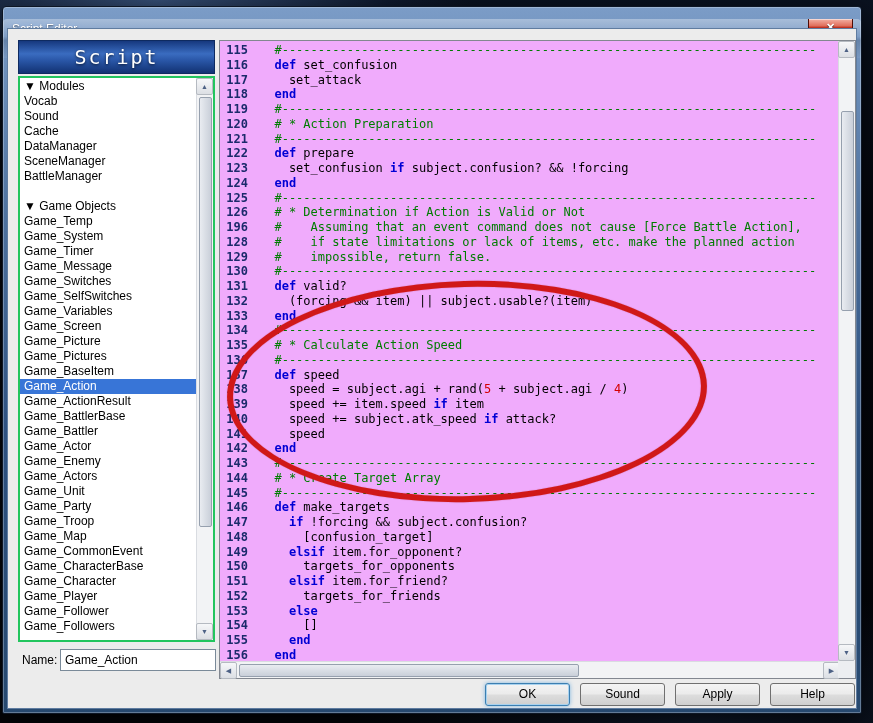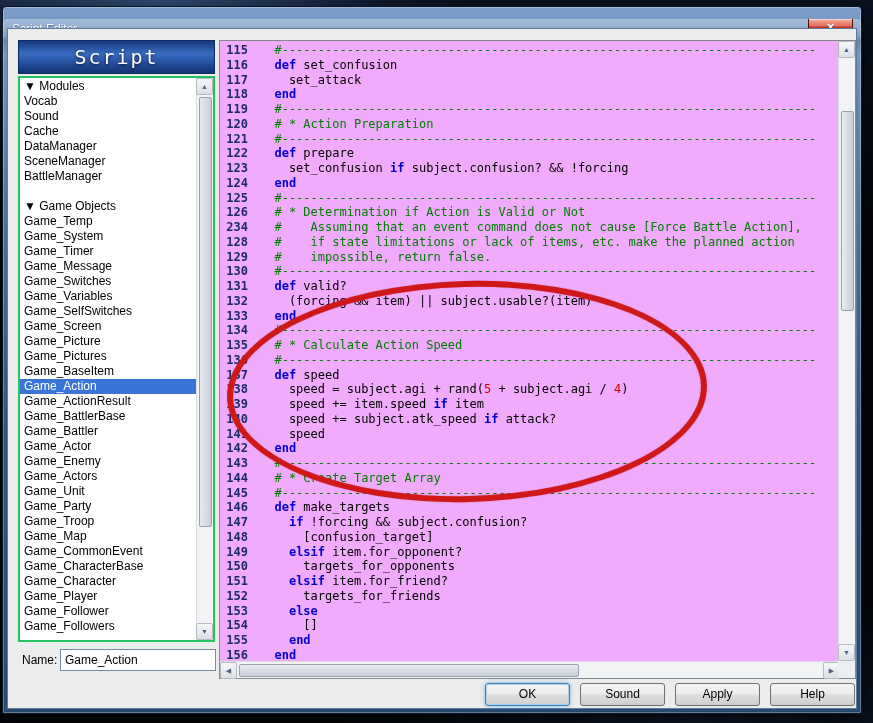--- a/index.html
+++ b/index.html
@@ -180,22 +180,22 @@
             <div class="list-item">DataManager</div>
             <div class="list-item">SceneManager</div>
             <div class="list-item">BattleManager</div>
             <div class="list-item">&nbsp;</div>
             <div class="list-item group">▼ Game Objects</div>
             <div class="list-item">Game_Temp</div>
             <div class="list-item">Game_System</div>
             <div class="list-item">Game_Timer</div>
             <div class="list-item">Game_Message</div>
             <div class="list-item">Game_Switches</div>
+            <div class="list-item">Game_SelfSwitches</div>
             <div class="list-item">Game_Variables</div>
-            <div class="list-item">Game_SelfSwitches</div>
             <div class="list-item">Game_Screen</div>
             <div class="list-item">Game_Picture</div>
             <div class="list-item">Game_Pictures</div>
             <div class="list-item">Game_BaseItem</div>
             <div class="list-item selected">Game_Action</div>
             <div class="list-item">Game_ActionResult</div>
             <div class="list-item">Game_BattlerBase</div>
             <div class="list-item">Game_Battler</div>
             <div class="list-item">Game_Actor</div>
             <div class="list-item">Game_Enemy</div>
@@ -230,21 +230,21 @@
             <div class="code-line"><span class="ln">117</span><span class="code-text"><span class="tok-p">    set_attack</span></span></div>
             <div class="code-line"><span class="ln">118</span><span class="code-text"><span class="tok-p">  </span><span class="tok-k">end</span></span></div>
             <div class="code-line"><span class="ln">119</span><span class="code-text"><span class="tok-c">  #--------------------------------------------------------------------------</span></span></div>
             <div class="code-line"><span class="ln">120</span><span class="code-text"><span class="tok-c">  # * Action Preparation</span></span></div>
             <div class="code-line"><span class="ln">121</span><span class="code-text"><span class="tok-c">  #--------------------------------------------------------------------------</span></span></div>
             <div class="code-line"><span class="ln">122</span><span class="code-text"><span class="tok-p">  </span><span class="tok-k">def</span><span class="tok-p"> prepare</span></span></div>
             <div class="code-line"><span class="ln">123</span><span class="code-text"><span class="tok-p">    set_confusion </span><span class="tok-k">if</span><span class="tok-p"> subject.confusion? &amp;&amp; !forcing</span></span></div>
             <div class="code-line"><span class="ln">124</span><span class="code-text"><span class="tok-p">  </span><span class="tok-k">end</span></span></div>
             <div class="code-line"><span class="ln">125</span><span class="code-text"><span class="tok-c">  #--------------------------------------------------------------------------</span></span></div>
             <div class="code-line"><span class="ln">126</span><span class="code-text"><span class="tok-c">  # * Determination if Action is Valid or Not</span></span></div>
-            <div class="code-line"><span class="ln">234</span><span class="code-text"><span class="tok-c">  #    Assuming that an event command does not cause [Force Battle Action],</span></span></div>
+            <div class="code-line"><span class="ln">196</span><span class="code-text"><span class="tok-c">  #    Assuming that an event command does not cause [Force Battle Action],</span></span></div>
             <div class="code-line"><span class="ln">128</span><span class="code-text"><span class="tok-c">  #    if state limitations or lack of items, etc. make the planned action</span></span></div>
             <div class="code-line"><span class="ln">129</span><span class="code-text"><span class="tok-c">  #    impossible, return false.</span></span></div>
             <div class="code-line"><span class="ln">130</span><span class="code-text"><span class="tok-c">  #--------------------------------------------------------------------------</span></span></div>
             <div class="code-line"><span class="ln">131</span><span class="code-text"><span class="tok-p">  </span><span class="tok-k">def</span><span class="tok-p"> valid?</span></span></div>
             <div class="code-line"><span class="ln">132</span><span class="code-text"><span class="tok-p">    (forcing &amp;&amp; item) || subject.usable?(item)</span></span></div>
             <div class="code-line"><span class="ln">133</span><span class="code-text"><span class="tok-p">  </span><span class="tok-k">end</span></span></div>
             <div class="code-line"><span class="ln">134</span><span class="code-text"><span class="tok-c">  #--------------------------------------------------------------------------</span></span></div>
             <div class="code-line"><span class="ln">135</span><span class="code-text"><span class="tok-c">  # * Calculate Action Speed</span></span></div>
             <div class="code-line"><span class="ln">136</span><span class="code-text"><span class="tok-c">  #--------------------------------------------------------------------------</span></span></div>
             <div class="code-line"><span class="ln">137</span><span class="code-text"><span class="tok-p">  </span><span class="tok-k">def</span><span class="tok-p"> speed</span></span></div>

